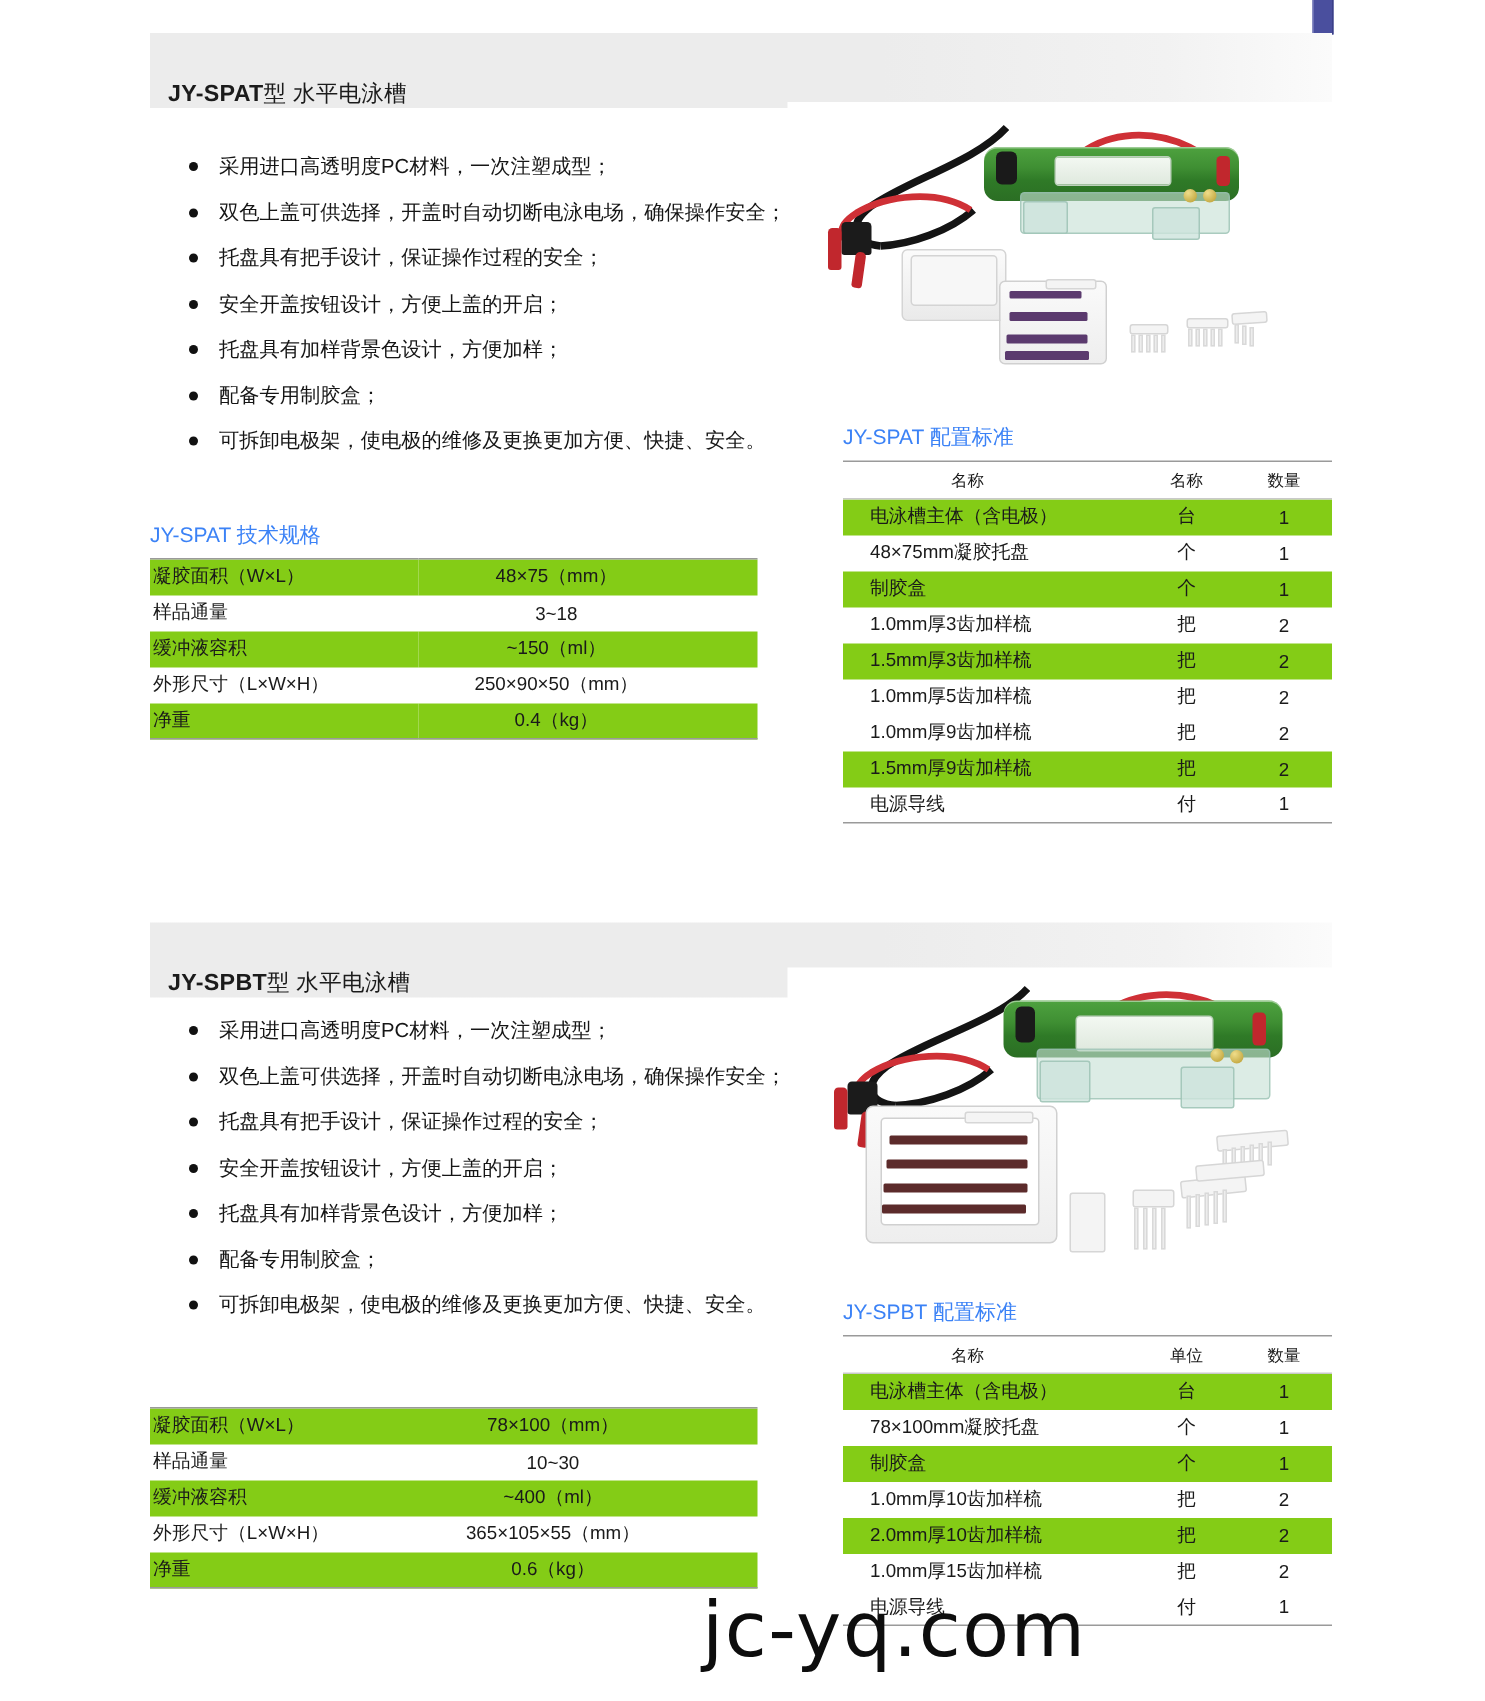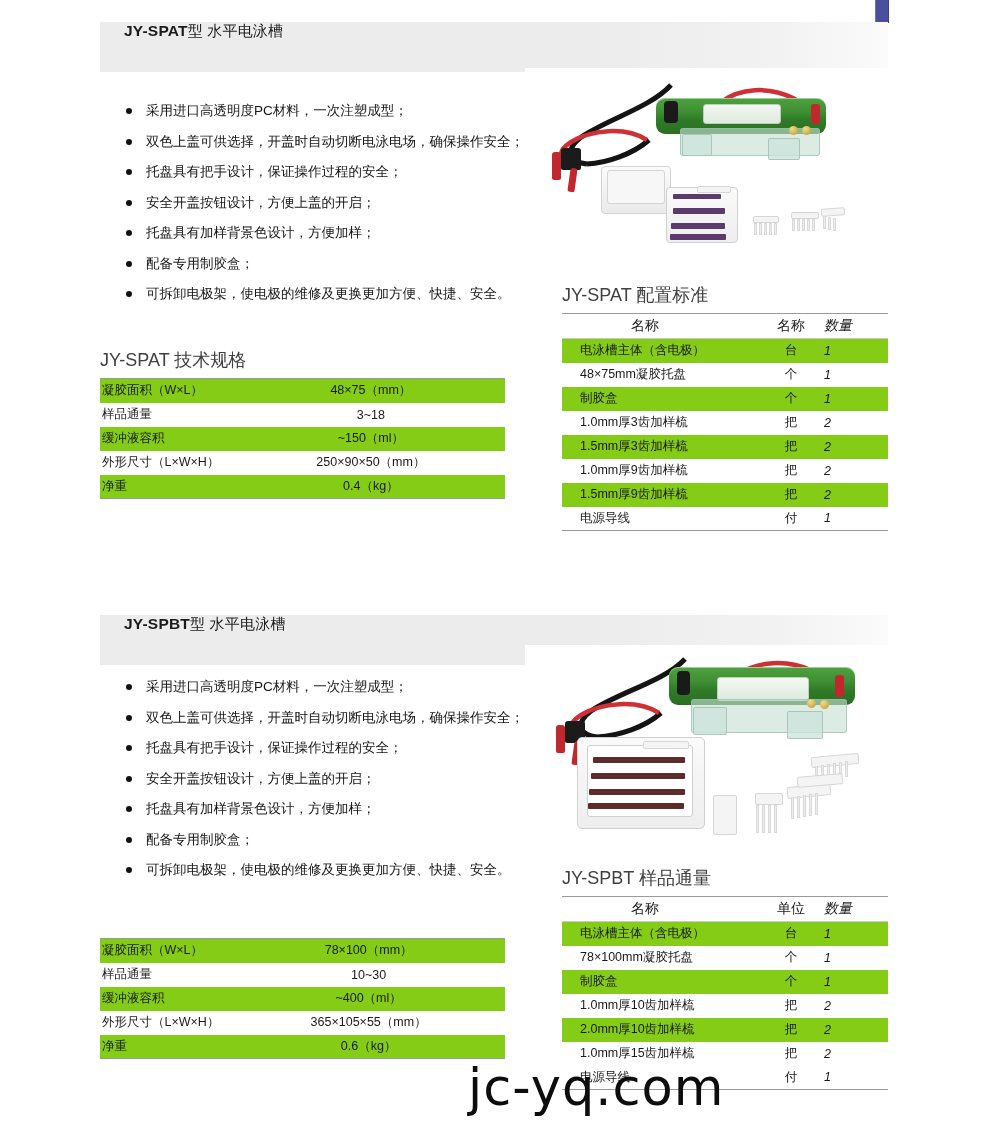--- a/index.html
+++ b/index.html
@@ -31,22 +31,22 @@
   .section {
     position: absolute;
     left: 100px;
     width: 788px;
   }
   .band {
     position: relative;
     height: 50px;
     background: linear-gradient(to right, #ececec 0%, #ececec 62%, #f2f2f2 86%, #fbfbfb 100%);
     display: flex;
-    align-items: flex-start;
-    padding-left: 24px;
+    align-items: flex-end;
+    padding-left: 12px;
   }
   .band-title {
     font-size: 15px;
     letter-spacing: .2px;
     white-space: nowrap;
   }
   .band-title .model {
     font-weight: bold;
     font-size: 15.5px;
   }
@@ -76,22 +76,22 @@
     content: "";
     position: absolute;
     left: 6px; top: 6px;
     width: 6px; height: 6px;
     border-radius: 50%;
     background: #111;
   }
 
   
   .tbl-caption {
-    font-size: 18px;
-    color: #404040;
+    font-size: 14px;
+    color: #3b82f6;
     margin-bottom: 6px;
     white-space: nowrap;
   }
   table.jt {
     border-collapse: collapse;
     width: 100%;
     font-size: 12.5px;
     color: #1a1a1a;
   }
   table.jt td, table.jt th {
@@ -117,24 +117,24 @@
     text-align: center;
     padding-right: 42px;
     white-space: nowrap;
   }
 
   
   .cfg-wrap { position: absolute; }
   table.cfg { width: 326px; }
   table.cfg th.h1, table.cfg td.c1 { width: 196px; }
   table.cfg th.h2, table.cfg td.c2 { width: 66px; text-align: center; }
-  table.cfg th.h3, table.cfg td.c3 { width: 64px; text-align: left; font-style: italic; }
+  table.cfg th.h3, table.cfg td.c3 { width: 64px; text-align: center; }
   table.cfg th.h1 { text-align: center; padding-right: 30px; }
   table.cfg td.c1 { text-align: left; padding-left: 18px; white-space: nowrap; }
-  table.cfg th { height: 25px; font-size: 14px; }
+  table.cfg th { height: 25px; font-size: 11px; }
 
   
   .photo {
     position: absolute;
     overflow: hidden;
     background: #ffffff;
   }
   .tank {
     position: absolute;
     border-radius: 8px;
@@ -364,20 +364,25 @@
         <td class="c2">个</td>
         <td class="c3">1</td>
       </tr>
       <tr>
         <td class="c1">1.0mm厚3齿加样梳</td>
         <td class="c2">把</td>
         <td class="c3">2</td>
       </tr>
       <tr class="shade">
         <td class="c1">1.5mm厚3齿加样梳</td>
+        <td class="c2">把</td>
+        <td class="c3">2</td>
+      </tr>
+      <tr>
+        <td class="c1">1.0mm厚5齿加样梳</td>
         <td class="c2">把</td>
         <td class="c3">2</td>
       </tr>
       <tr>
         <td class="c1">1.0mm厚9齿加样梳</td>
         <td class="c2">把</td>
         <td class="c3">2</td>
       </tr>
       <tr class="shade">
         <td class="c1">1.5mm厚9齿加样梳</td>
@@ -492,21 +497,21 @@
       </tr>
       <tr class="shade rule-bot">
         <td class="k">净重</td>
         <td class="v">0.6（kg）</td>
       </tr>
     </tbody>
   </table>
 </div>
 
 <div class="cfg-wrap" style="left:562px; top:866px; width:326px;">
-  <div class="tbl-caption">JY-SPBT 样品通量</div>
+  <div class="tbl-caption">JY-SPBT 配置标准</div>
   <table class="jt cfg">
     <thead>
       <tr class="rule-top thin-bot">
         <th class="h1">名称</th>
         <th class="h2">单位</th>
         <th class="h3">数量</th>
       </tr>
     </thead>
     <tbody>
       <tr class="shade">

